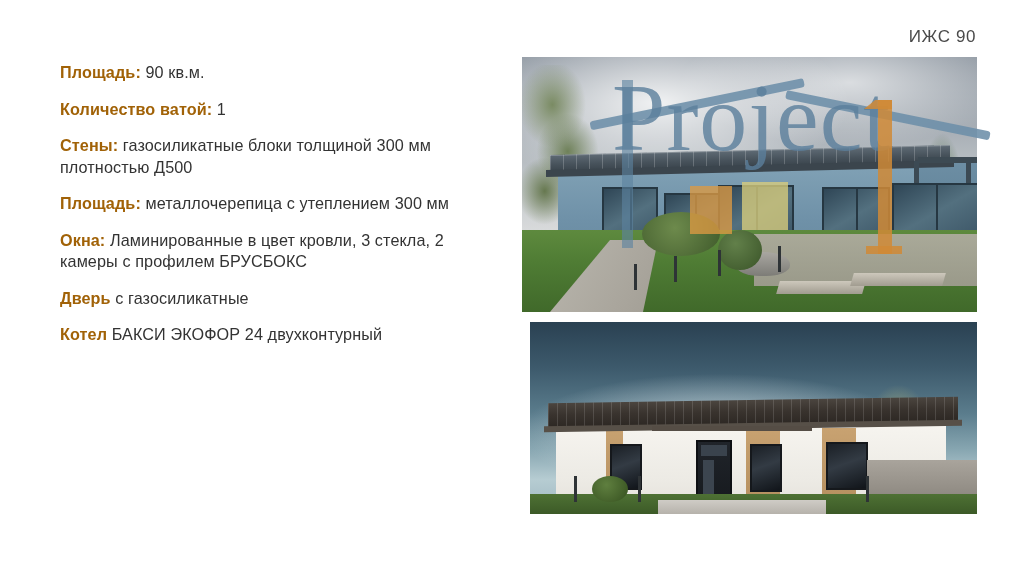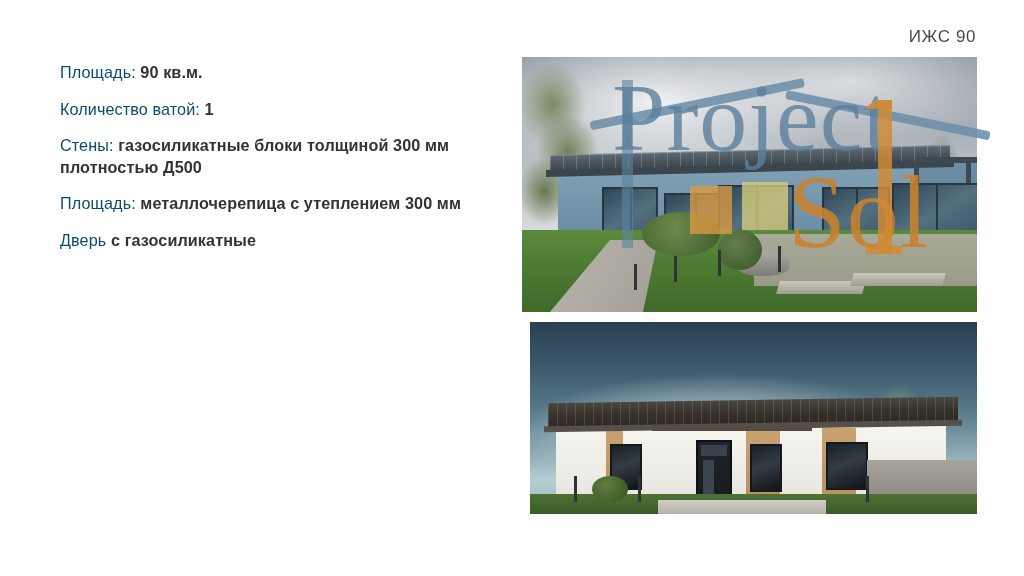--- a/index.html
+++ b/index.html
@@ -34,24 +34,24 @@
   }
   .spec-row {
     font-size: 16.2px;
     line-height: 21.5px;
     color: #333333;
     margin-bottom: 15px;
     letter-spacing: 0.1px;
   }
   .spec-row:last-child { margin-bottom: 0; }
   .spec-key {
-    font-weight: normal;
-    color: #0c4a6e;
-  }
-  .spec-val { font-weight: bold; }
+    font-weight: bold;
+    color: #a16207;
+  }
+  .spec-val { font-weight: normal; }
 
   
   .photo {
     position: absolute;
     overflow: hidden;
   }
   .photo-top {
     left: 522px; top: 57px;
     width: 455px; height: 255px;
   }
@@ -343,21 +343,27 @@
   <div class="spec-row">
     <span class="spec-key">Количество ватой:</span><span class="spec-val"> 1</span>
   </div>
   <div class="spec-row">
     <span class="spec-key">Стены:</span><span class="spec-val"> газосиликатные блоки толщиной 300 мм плотностью Д500</span>
   </div>
   <div class="spec-row">
     <span class="spec-key">Площадь:</span><span class="spec-val"> металлочерепица с утеплением 300 мм</span>
   </div>
   <div class="spec-row">
+    <span class="spec-key">Окна:</span><span class="spec-val"> Ламинированные в цвет кровли, 3 стекла, 2 камеры с профилем БРУСБОКС</span>
+  </div>
+  <div class="spec-row">
     <span class="spec-key">Дверь</span><span class="spec-val"> с газосиликатные</span>
+  </div>
+  <div class="spec-row">
+    <span class="spec-key">Котел</span><span class="spec-val"> БАКСИ ЭКОФОР 24 двухконтурный</span>
   </div>
 </div>
 
 <div class="photo photo-top">
   <div class="sky-top"></div>
   <div class="tree-l"></div>
   <div class="tree-r"></div>
   <div class="body-top-2"></div>
   <div class="body-top"></div>
   <div class="roof-top">
@@ -424,17 +430,16 @@
   <div class="lamp" style="left:336px; bottom:12px;"></div>
 </div>
 
 <div class="logo">
   <div class="logo-line left"></div>
   <div class="logo-line right"></div>
   <div class="logo-bar-blue"></div>
   <div class="sq sq-orange"></div>
   <div class="sq sq-yellow"></div>
   <div class="logo-word logo-project">Project</div>
-  <div class="logo-word logo-sol">Sol</div>
   <div class="logo-bar-orange-cap"></div>
   <div class="logo-bar-orange"></div>
   <div class="logo-bar-orange-foot"></div>
 </div>
 
 </body></html>

